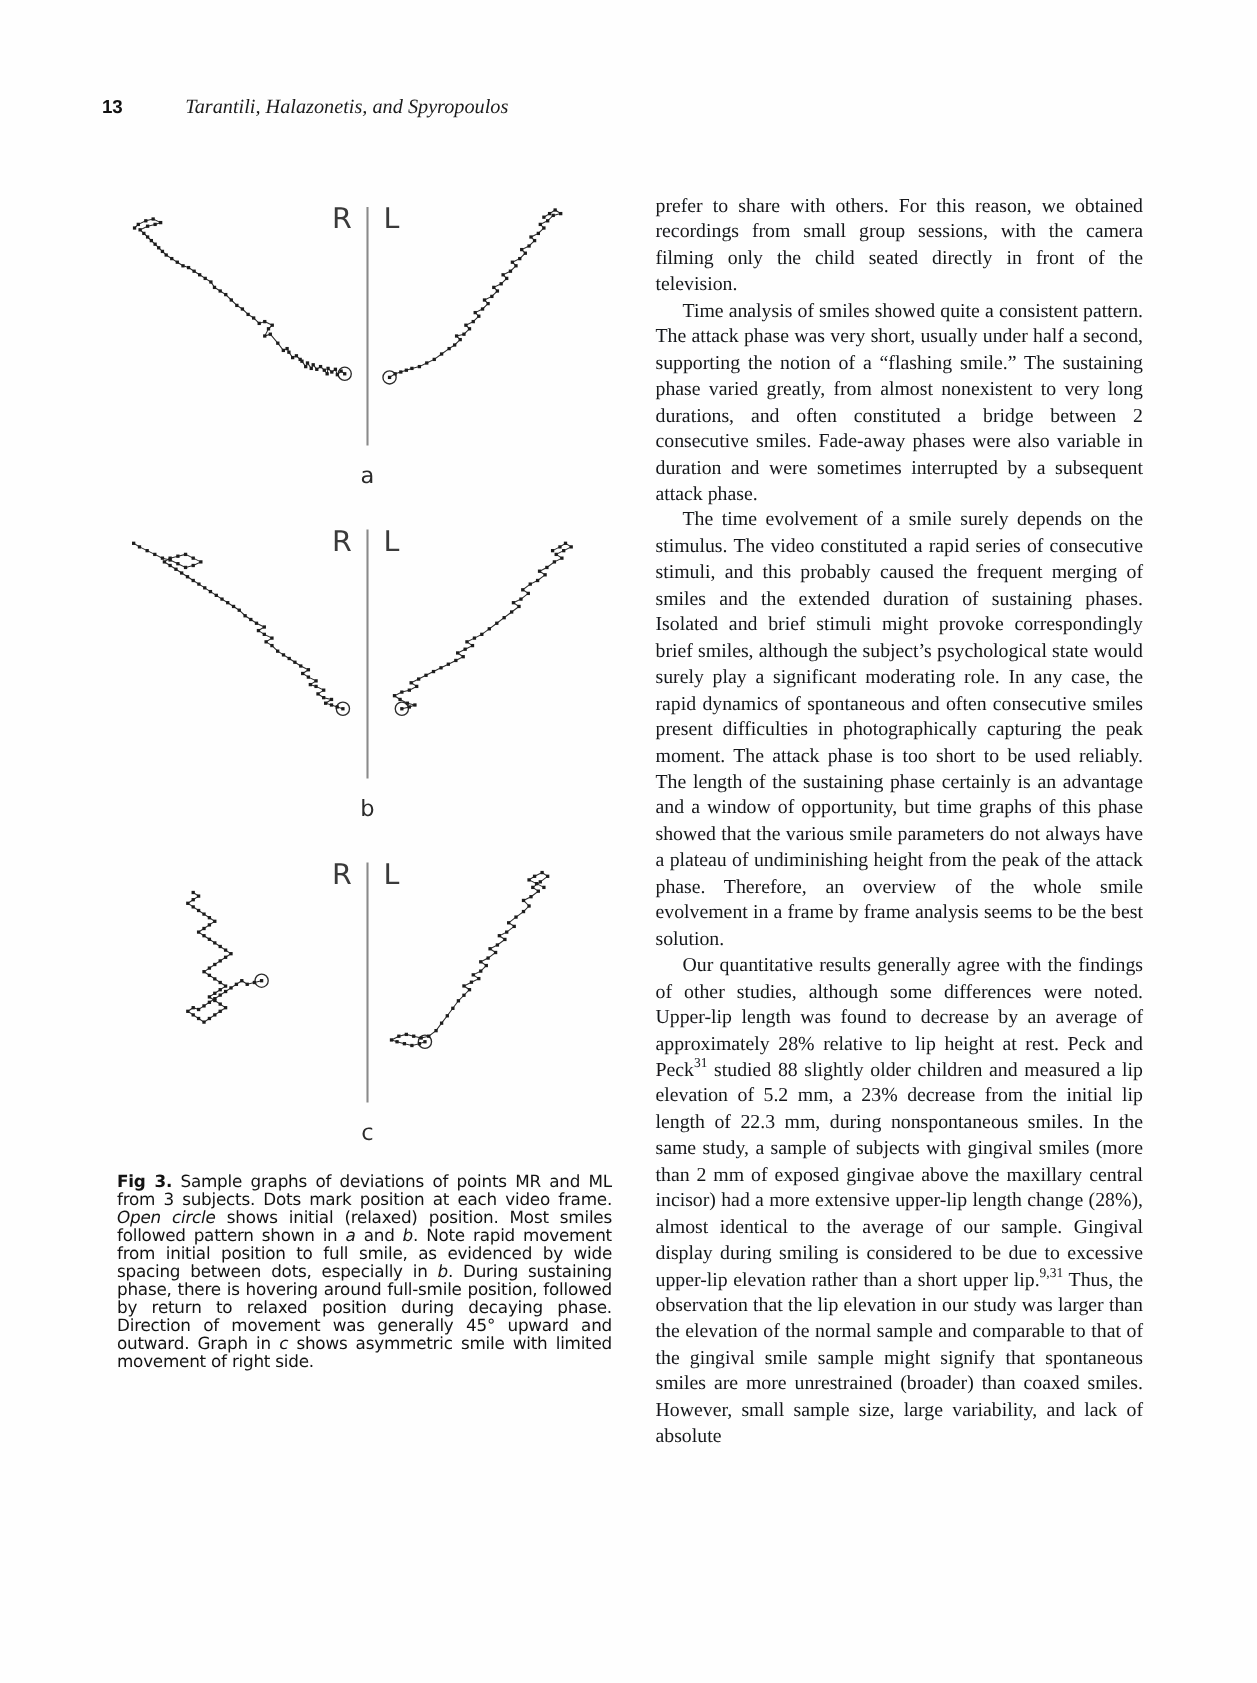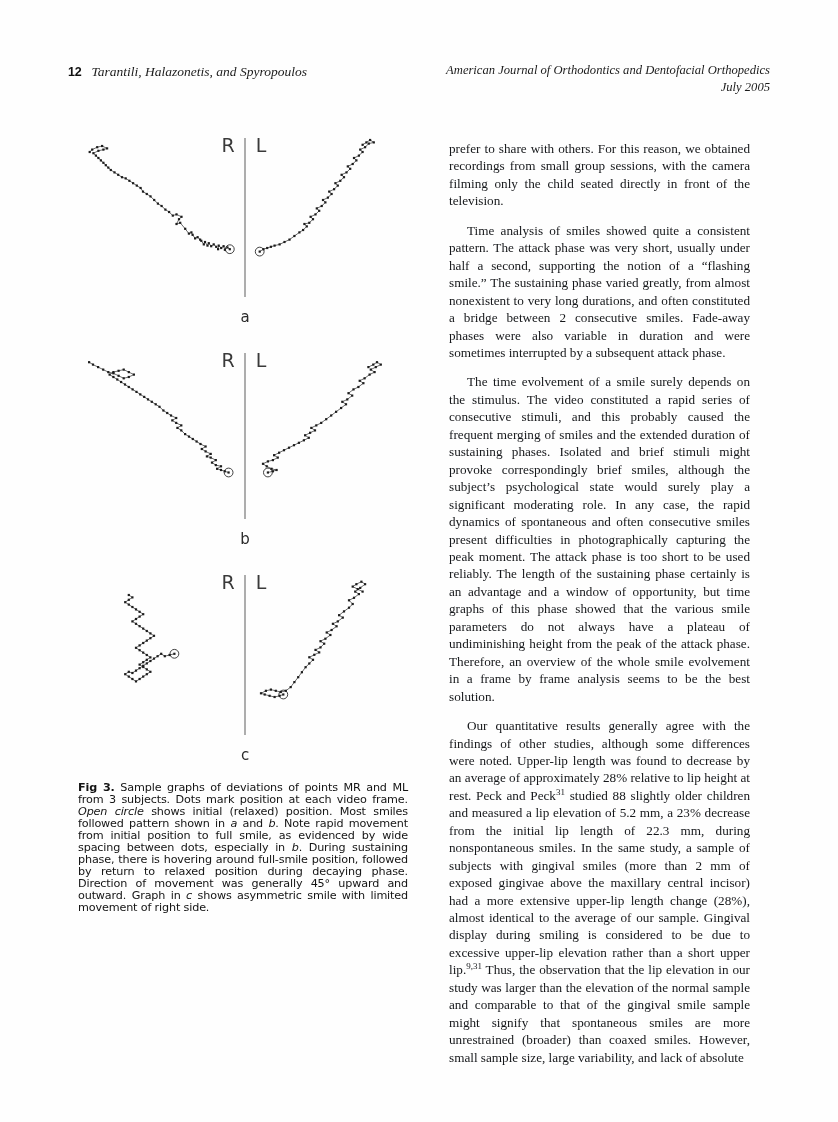--- a/index.html
+++ b/index.html
@@ -42,20 +42,21 @@
     font-size: 12.5px;
     color: #111;
     margin-right: 10px;
     letter-spacing: -0.2px;
   }
   .rh-authors {
     font-family: "Liberation Serif", serif;
     font-style: italic;
     font-size: 13.5px;
     color: #1b1b1b;
+    margin-left: 32px;
   }
   .rh-right {
     position: absolute;
     right: 0;
     top: 0;
     text-align: right;
     font-family: "Liberation Serif", serif;
     font-style: italic;
     font-size: 12.6px;
     line-height: 16.5px;
@@ -101,42 +102,38 @@
   .caption i { font-style: italic; }
 
   
   .para {
     font-family: "Liberation Serif", serif;
     font-size: 13.2px;
     line-height: 17.45px;
     text-align: justify;
     text-justify: inter-word;
     color: #15171a;
-    margin: 12px;
+    margin: 0;
     text-indent: 0;
   }
   .para.indent { text-indent: 18px; }
   .para sup {
     font-size: 9px;
     vertical-align: super;
     line-height: 0;
   }
 </style>
 </head>
 <body>
 
 <div class="page">
 
   <div class="running-head">
     <div class="rh-left">
-      <span class="rh-pageno">12</span><span class="rh-authors">Tarantili, Halazonetis, and Spyropoulos</span>
-    </div>
-    <div class="rh-right">
-      <div>American Journal of Orthodontics and Dentofacial Orthopedics</div>
-      <div>July 2005</div>
+      <span class="rh-pageno">13</span><span class="rh-authors">Tarantili, Halazonetis, and Spyropoulos</span>
     </div>
   </div>
 
   <div class="col-left">
     <div class="figure">
 
       <div class="panel">
         <svg width="330" height="215" viewBox="0 0 330 215">
           <text class="sidelabel" x="150" y="30" font-family="DejaVu Sans, sans-serif" font-size="19" fill="#3a3a3a" text-anchor="middle">R</text>
           <line x1="167" y1="16" x2="167" y2="175" stroke="#8a8a8a" stroke-width="1.4"></line>

